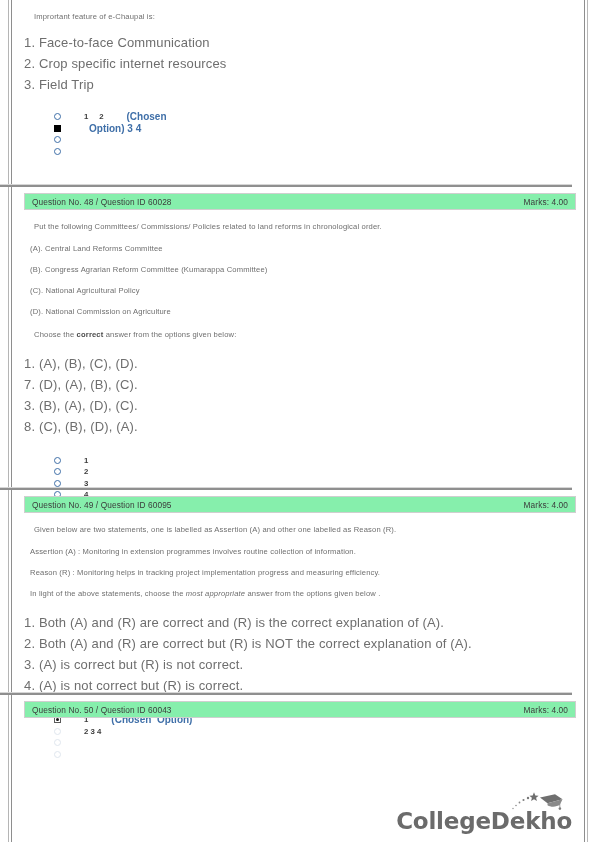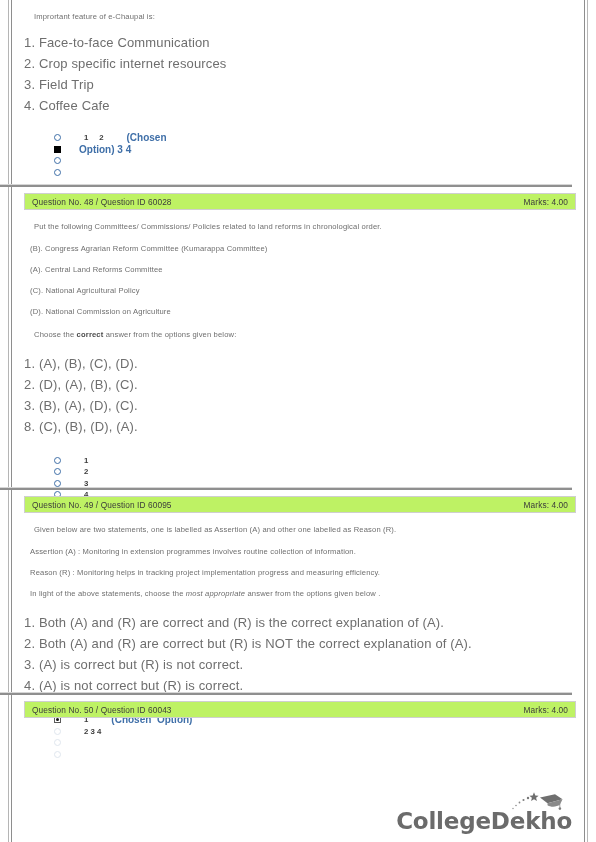--- a/index.html
+++ b/index.html
@@ -57,21 +57,21 @@
     width: 572px;
     position: relative;
     left: -12px;
     box-sizing: border-box;
     border-top: 1px solid #d6d6d6;
   }
   .qheader {
     margin: 6px 4px 0 8px;
     height: 17px;
     border: 1px solid #cfcfcf;
-    background: #bef264;
+    background: #86efac;
     display: flex;
     align-items: center;
     justify-content: space-between;
     padding: 0 7px;
     box-sizing: border-box;
   }
   .qheader .qid {
     font-size: 8.3px;
     color: #3b3b3b;
     letter-spacing: 0.1px;
@@ -159,21 +159,21 @@
     line-height: 11px;
   }
   .chosen {
     color: #3f6fa8;
     font-weight: bold;
     font-size: 10px;
     margin-left: 7px;
     line-height: 11px;
     white-space: pre;
   }
-  .chosen.nogap { margin-left: 2px; }
+  .chosen.nogap { margin-left: 12px; }
 
   
   .footer-logo {
     position: absolute;
     right: 12px;
     bottom: 8px;
     width: 116px;
     height: 46px;
   }
   .logo-word {
@@ -205,21 +205,20 @@
 
   <div class="content">
 
     <div class="qblock" style="height:172px;">
       <div class="qbody">
         <div class="stem">Imprortant feature of e-Chaupal is:</div>
         <ul class="numlist" style="margin-left:-6px;">
           <li>1. Face-to-face Communication</li>
           <li>2. Crop specific internet resources</li>
           <li>3. Field Trip</li>
-          <li>4. Coffee Cafe</li>
         </ul>
         <div class="answers" style="margin-top:16px;">
           <div class="arow">
             <span class="radio"></span>
             <span class="alabel">1     2</span>
             <span class="chosen">(Chosen</span>
           </div>
           <div class="arow">
             <span class="radio sq"></span>
             <span class="chosen nogap">Option) 3 4</span>
@@ -235,28 +234,28 @@
     </div>
 
     <div class="block-sep"></div>
     <div class="qblock" style="height:294px;">
       <div class="qheader">
         <span class="qid">Question No. 48 / Question ID 60028</span>
         <span class="marks">Marks: 4.00</span>
       </div>
       <div class="qbody">
         <div class="stem">Put the following Committees/ Commissions/ Policies related to land reforms in chronological order.</div>
+        <div class="stmt">(A). Central Land Reforms Committee</div>
         <div class="stmt">(B). Congress Agrarian Reform Committee (Kumarappa Committee)</div>
-        <div class="stmt">(A). Central Land Reforms Committee</div>
         <div class="stmt">(C). National Agricultural Policy</div>
         <div class="stmt">(D). National Commission on Agriculture</div>
         <div class="stem" style="margin-top:14px;"><span>Choose the </span><span class="bold">correct</span><span> answer from the options given below:</span></div>
         <ul class="numlist" style="margin-left:-6px;margin-top:12px;">
           <li>1. (A), (B), (C), (D).</li>
-          <li>2. (D), (A), (B), (C).</li>
+          <li>7. (D), (A), (B), (C).</li>
           <li>3. (B), (A), (D), (C).</li>
           <li>8. (C), (B), (D), (A).</li>
         </ul>
         <div class="answers" style="margin-top:18px;">
           <div class="arow">
             <span class="radio"></span>
             <span class="alabel">1</span>
           </div>
           <div class="arow">
             <span class="radio"></span>

